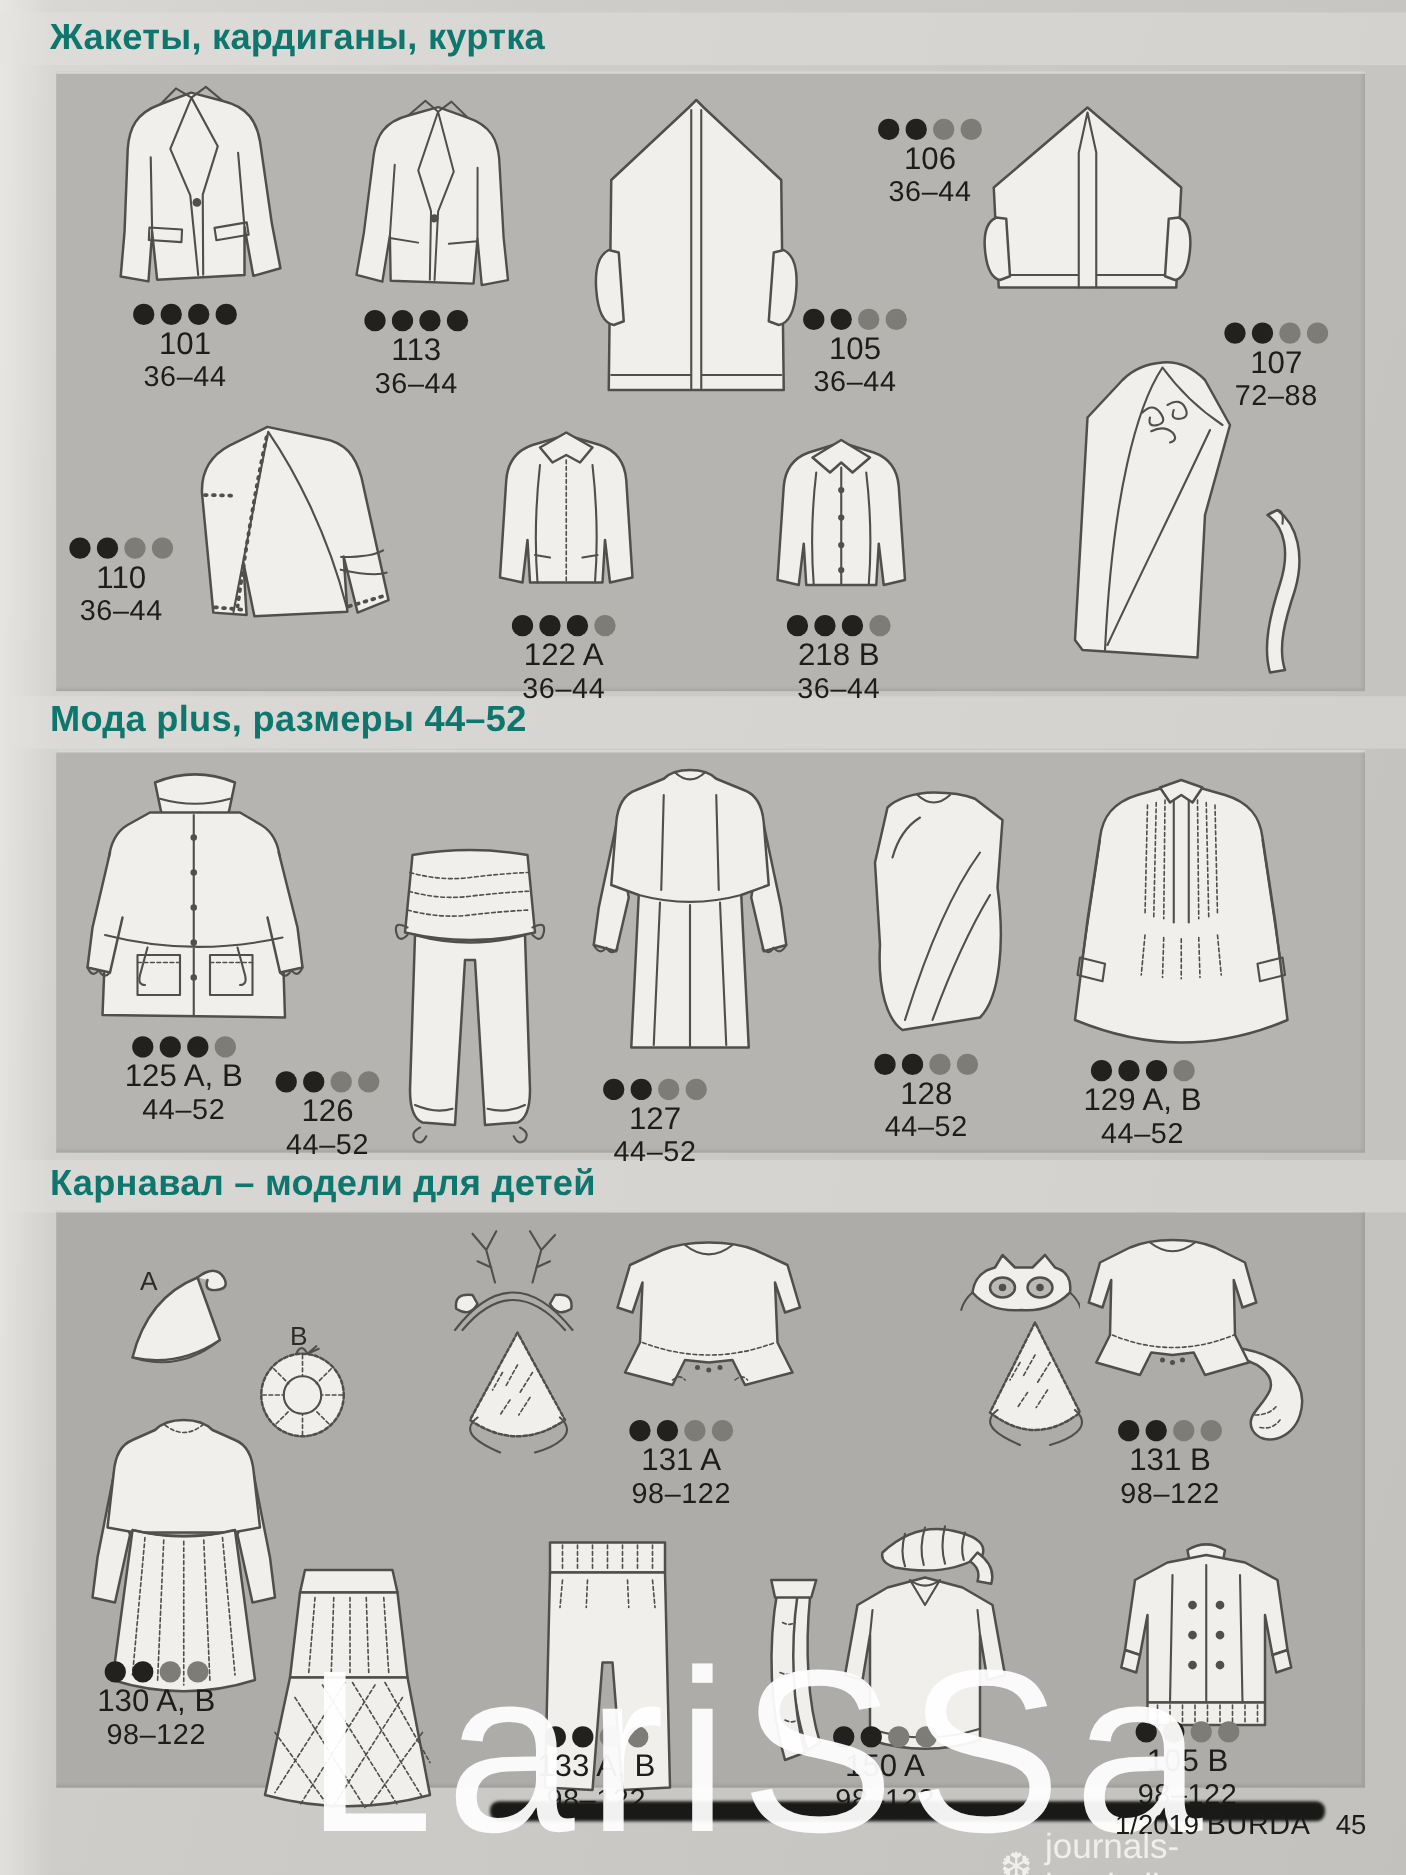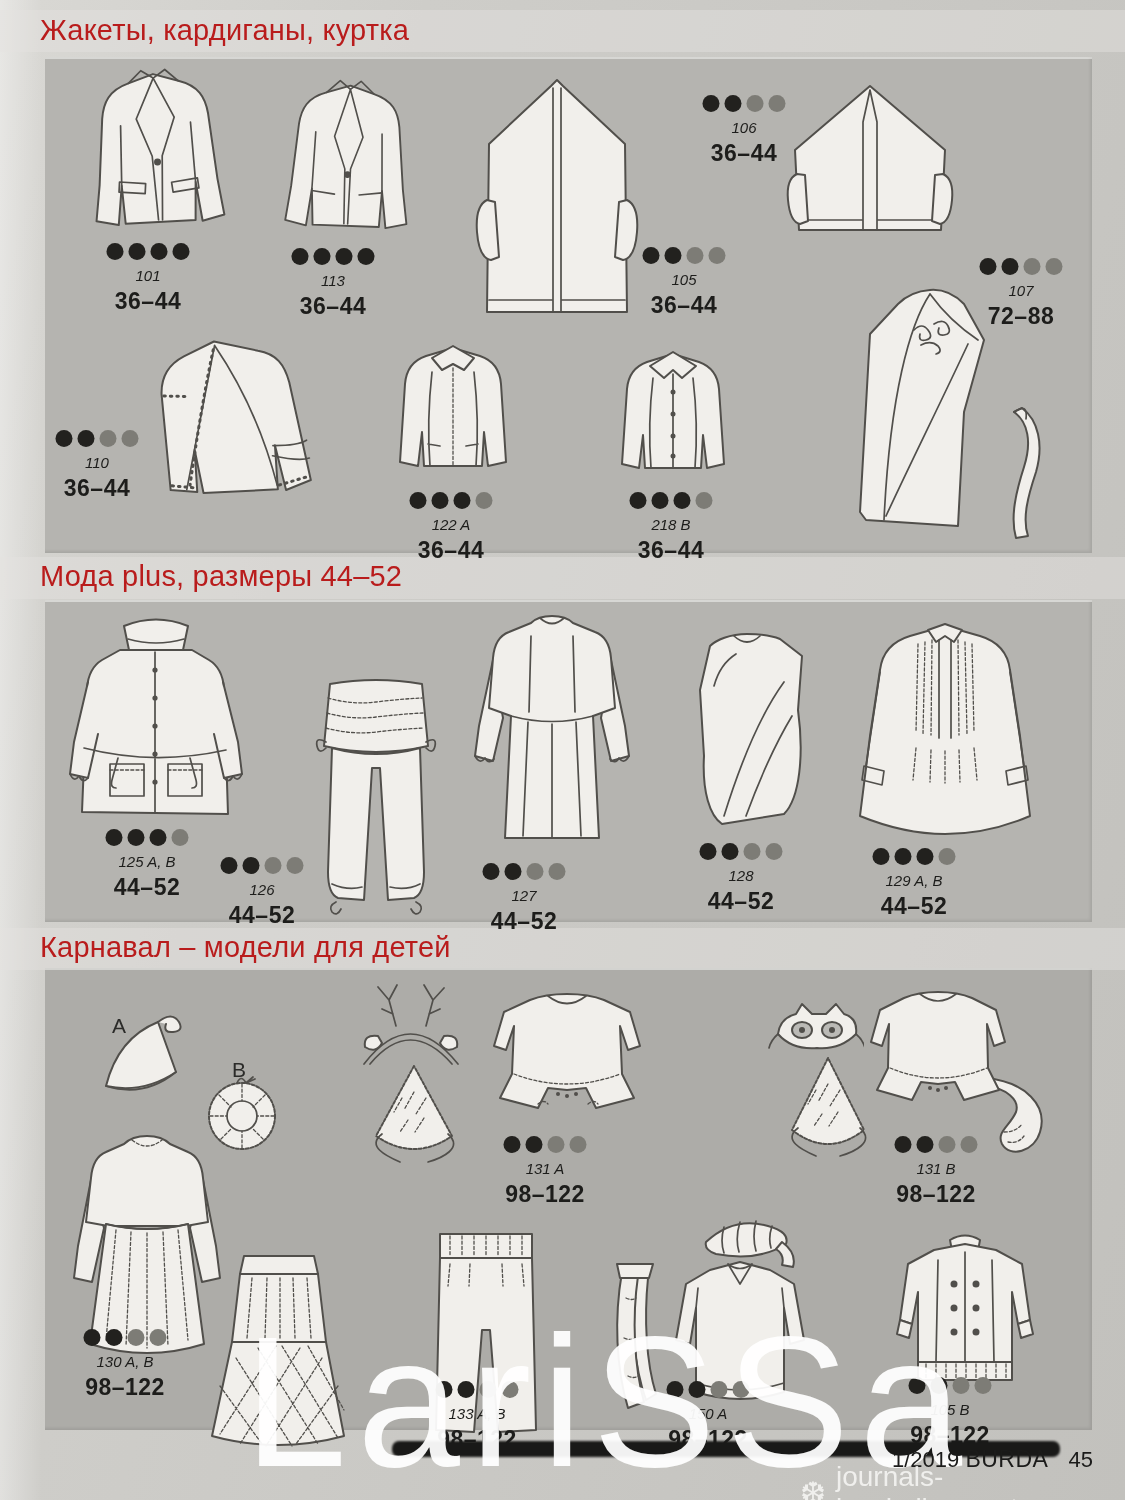--- a/index.html
+++ b/index.html
@@ -9,37 +9,37 @@
     font-family:"Liberation Sans", sans-serif;
     -webkit-font-smoothing:antialiased;
   }
   .edge-light { position:absolute; left:0; top:0; width:42px; height:1500px;
     background:linear-gradient(90deg,rgba(255,255,255,.38),rgba(255,255,255,0)); z-index:1; }
   .title-band { position:absolute; left:0; width:1125px; height:42px;
     background:rgba(228,227,223,.45); z-index:1; }
   .panel { position:absolute; left:45px; width:1047px; background:#b5b4b0;
     box-shadow: inset 0 2px 0 rgba(250,250,248,.5), inset -2px -2px 3px rgba(0,0,0,.08); z-index:2; }
   #panel3 { background:#adaca8; }
-  .sec-title { position:absolute; font-size:29px; font-weight:normal; color:#b91c1c;
+  .sec-title { position:absolute; font-size:29px; font-weight:bold; color:#0f766e;
     letter-spacing:.2px; z-index:3; white-space:nowrap; }
   .sketch { position:absolute; z-index:3; }
   .sk path,.sk circle,.sk ellipse,.sk rect { fill:#f1efeb; stroke:#514f4b; stroke-width:2;
     stroke-linejoin:round; stroke-linecap:round; }
   .sk .ln { fill:none; stroke-width:1.7; }
   .sk .pt { fill:none; stroke-width:1.3; stroke-dasharray:3 2.2; }
   .sk .fur { stroke-dasharray:3 2; }
   .sk .dk { fill:#514f4b; stroke:none; }
   .sk .eye { fill:#bbbab6; }
   .plabel { position:absolute; transform:translateX(-50%); text-align:center;
     color:#1d1d1b; z-index:4; white-space:nowrap; }
   .dots { display:flex; gap:5px; justify-content:center; margin-bottom:3px; }
   .dot { width:17px; height:17px; border-radius:50%; background:#7d7c76; }
   .dot.filled { background:#22211e; }
-  .pnum { font-size:15px; line-height:25px;font-style:italic; }
-  .psize { font-size:23px; font-weight:bold; line-height:26px; letter-spacing:.5px; }
+  .pnum { font-size:25px; line-height:25px; }
+  .psize { font-size:23px; font-weight:normal; line-height:26px; letter-spacing:.5px; }
   .annot { position:absolute; font-size:21px; color:#2b2b29; z-index:4; }
   #shadow-band { position:absolute; left:392px; top:1441px; width:668px; height:16px;
     background:#191918; border-radius:7px; filter:blur(1.2px); z-index:5; }
   #watermark-big { position:absolute; left:244px; top:1310px; font-size:185px; line-height:1;
     color:rgba(255,255,255,.94); letter-spacing:10px; z-index:6; }
   #footer { position:absolute; right:32px; top:1446px; font-size:22px; color:#1b1b1a;
     z-index:6; white-space:nowrap; }
   #footer .brand { font-weight:normal; font-size:23px; letter-spacing:.5px; }
   #footer .pageno { font-weight:normal; margin-left:14px; }
   #watermark-url { position:absolute; left:800px; top:1461px; z-index:7; display:flex;

